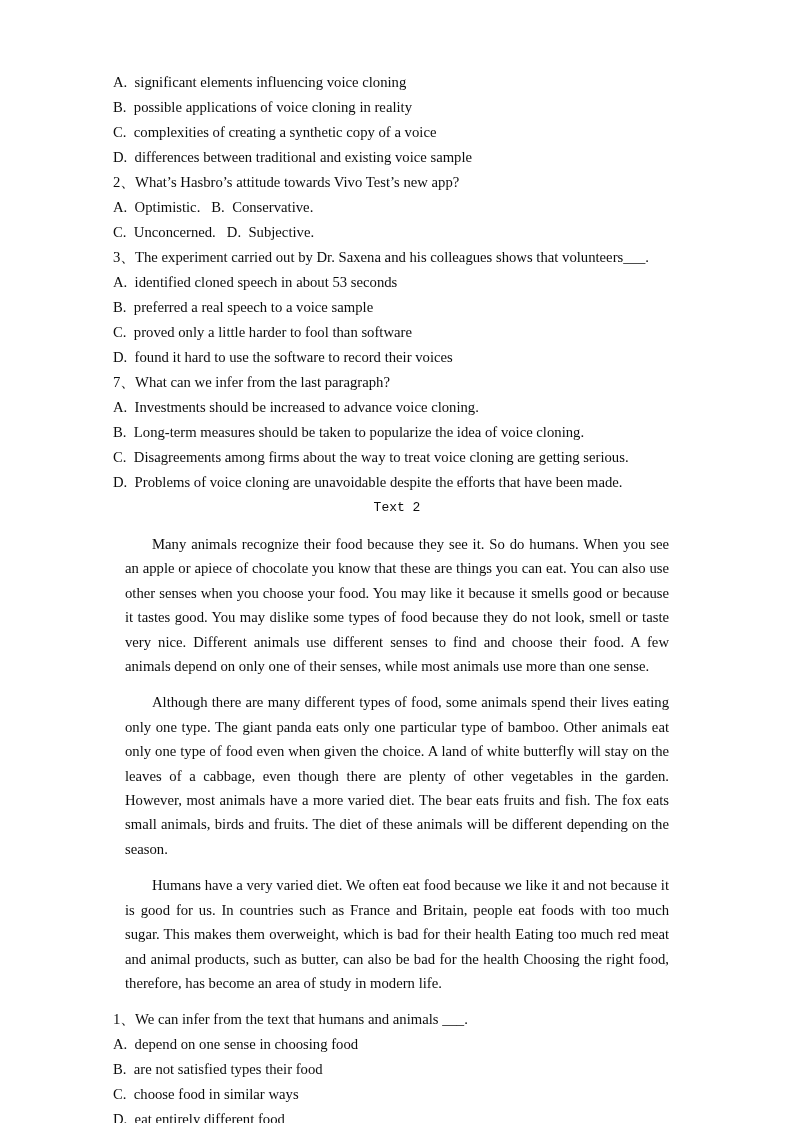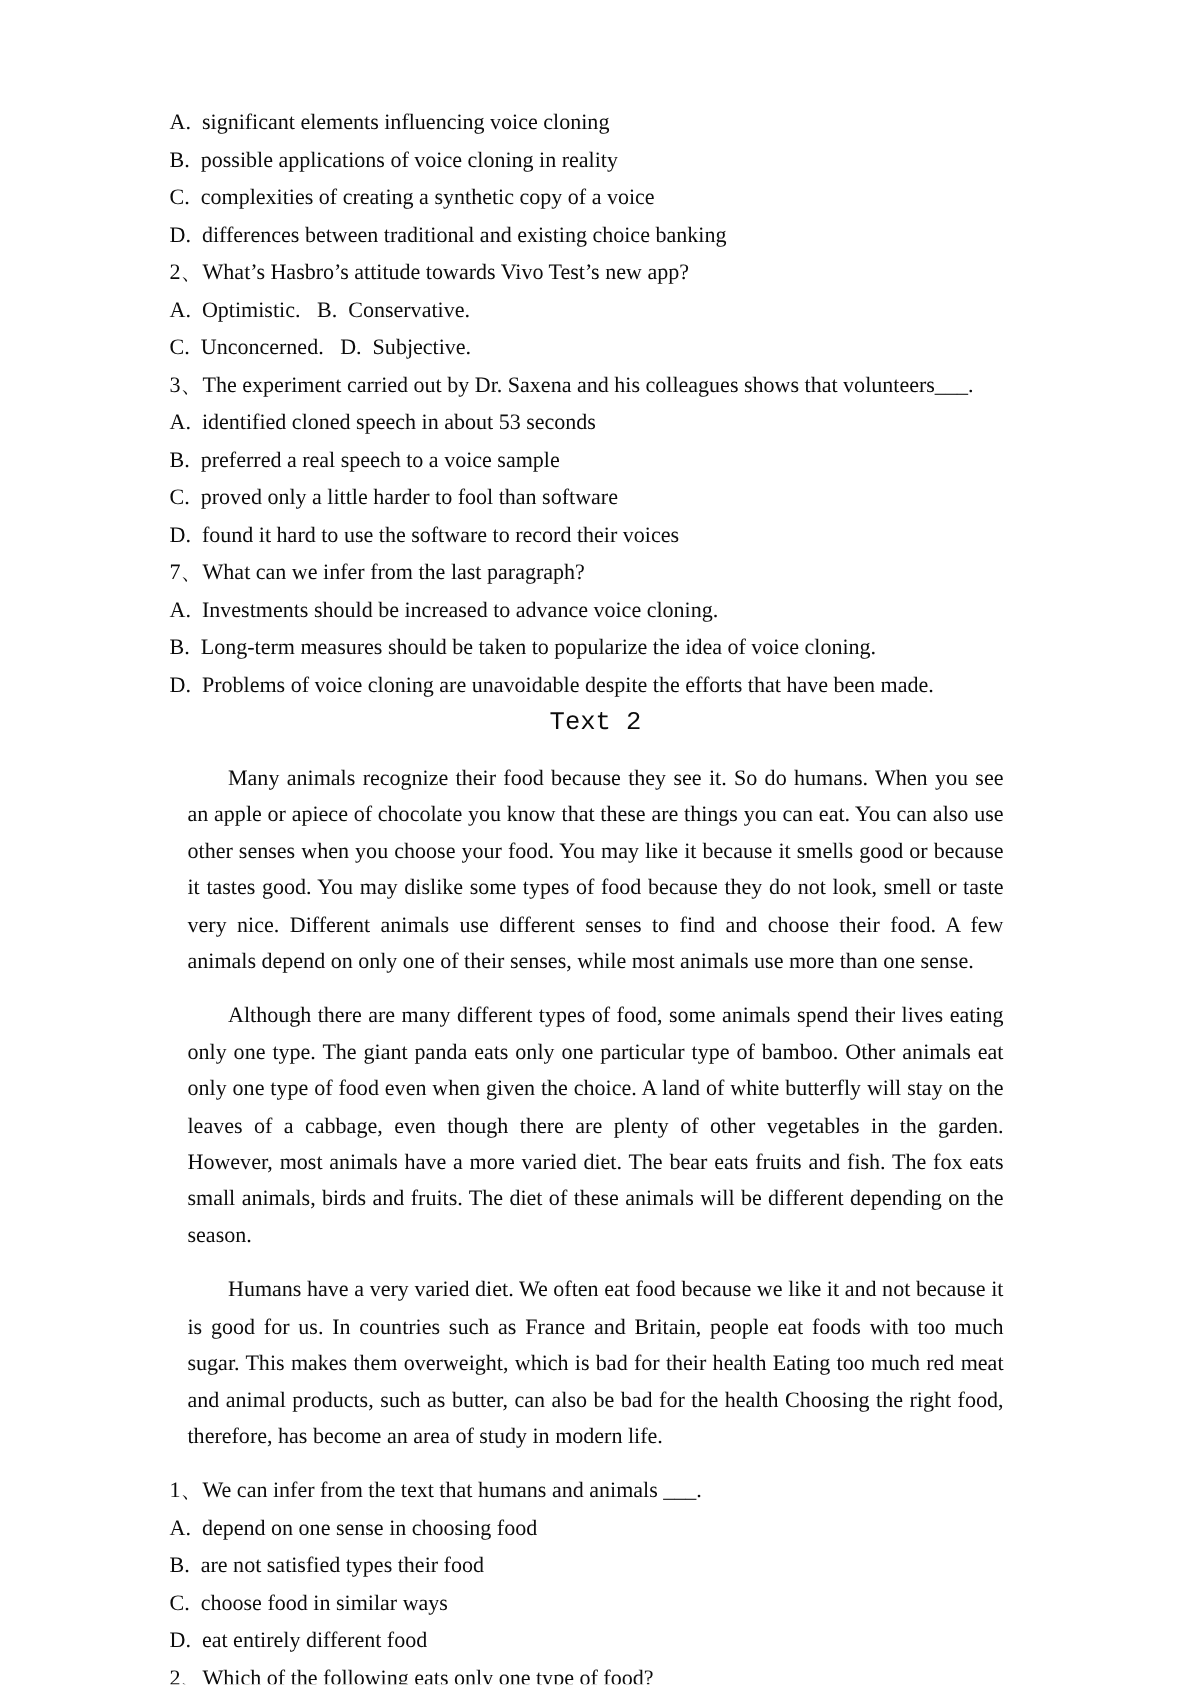--- a/index.html
+++ b/index.html
@@ -18,54 +18,55 @@
     padding: 70px 38px 0 38px;
     font-size: 14.7px;
   }
   .line {
     line-height: 25px;
     white-space: pre-wrap;
   }
   .heading {
     text-align: center;
     font-family: "Liberation Mono", "DejaVu Sans Mono", monospace;
-    font-size: 17px;
+    font-size: 13px;
     line-height: 25px;
   }
   .para {
     line-height: 24.4px;
     text-align: justify;
     text-indent: 27px;
     margin: 12px;
   }
 </style>
 </head>
 <body>
 
 <div class="page">
   <div class="content">
 
     <div class="line">A.  significant elements influencing voice cloning</div>
     <div class="line">B.  possible applications of voice cloning in reality</div>
     <div class="line">C.  complexities of creating a synthetic copy of a voice</div>
-    <div class="line">D.  differences between traditional and existing choice banking</div>
+    <div class="line">D.  differences between traditional and existing voice sample</div>
 
     <div class="line">2、What’s Hasbro’s attitude towards Vivo Test’s new app?</div>
     <div class="line">A.  Optimistic.   B.  Conservative.</div>
     <div class="line">C.  Unconcerned.   D.  Subjective.</div>
 
     <div class="line">3、The experiment carried out by Dr. Saxena and his colleagues shows that volunteers___.</div>
     <div class="line">A.  identified cloned speech in about 53 seconds</div>
     <div class="line">B.  preferred a real speech to a voice sample</div>
     <div class="line">C.  proved only a little harder to fool than software</div>
     <div class="line">D.  found it hard to use the software to record their voices</div>
 
     <div class="line">7、What can we infer from the last paragraph?</div>
     <div class="line">A.  Investments should be increased to advance voice cloning.</div>
     <div class="line">B.  Long-term measures should be taken to popularize the idea of voice cloning.</div>
+    <div class="line">C.  Disagreements among firms about the way to treat voice cloning are getting serious.</div>
     <div class="line">D.  Problems of voice cloning are unavoidable despite the efforts that have been made.</div>
 
     <div class="heading">Text 2</div>
 
     <p class="para">Many animals recognize their food because they see it. So do humans. When you see an apple or apiece of chocolate you know that these are things you can eat. You can also use other senses when you choose your food. You may like it because it smells good or because it tastes good. You may dislike some types of food because they do not look, smell or taste very nice. Different animals use different senses to find and choose their food. A few animals depend on only one of their senses, while most animals use more than one sense.</p>
     <p class="para">Although there are many different types of food, some animals spend their lives eating only one type. The giant panda eats only one particular type of bamboo. Other animals eat only one type of food even when given the choice. A land of white butterfly will stay on the leaves of a cabbage, even though there are plenty of other vegetables in the garden. However, most animals have a more varied diet. The bear eats fruits and fish. The fox eats small animals, birds and fruits. The diet of these animals will be different depending on the season.</p>
     <p class="para">Humans have a very varied diet. We often eat food because we like it and not because it is good for us. In countries such as France and Britain, people eat foods with too much sugar. This makes them overweight, which is bad for their health Eating too much red meat and animal products, such as butter, can also be bad for the health Choosing the right food, therefore, has become an area of study in modern life.</p>
 
     <div class="line">1、We can infer from the text that humans and animals ___.</div>
     <div class="line">A.  depend on one sense in choosing food</div>

